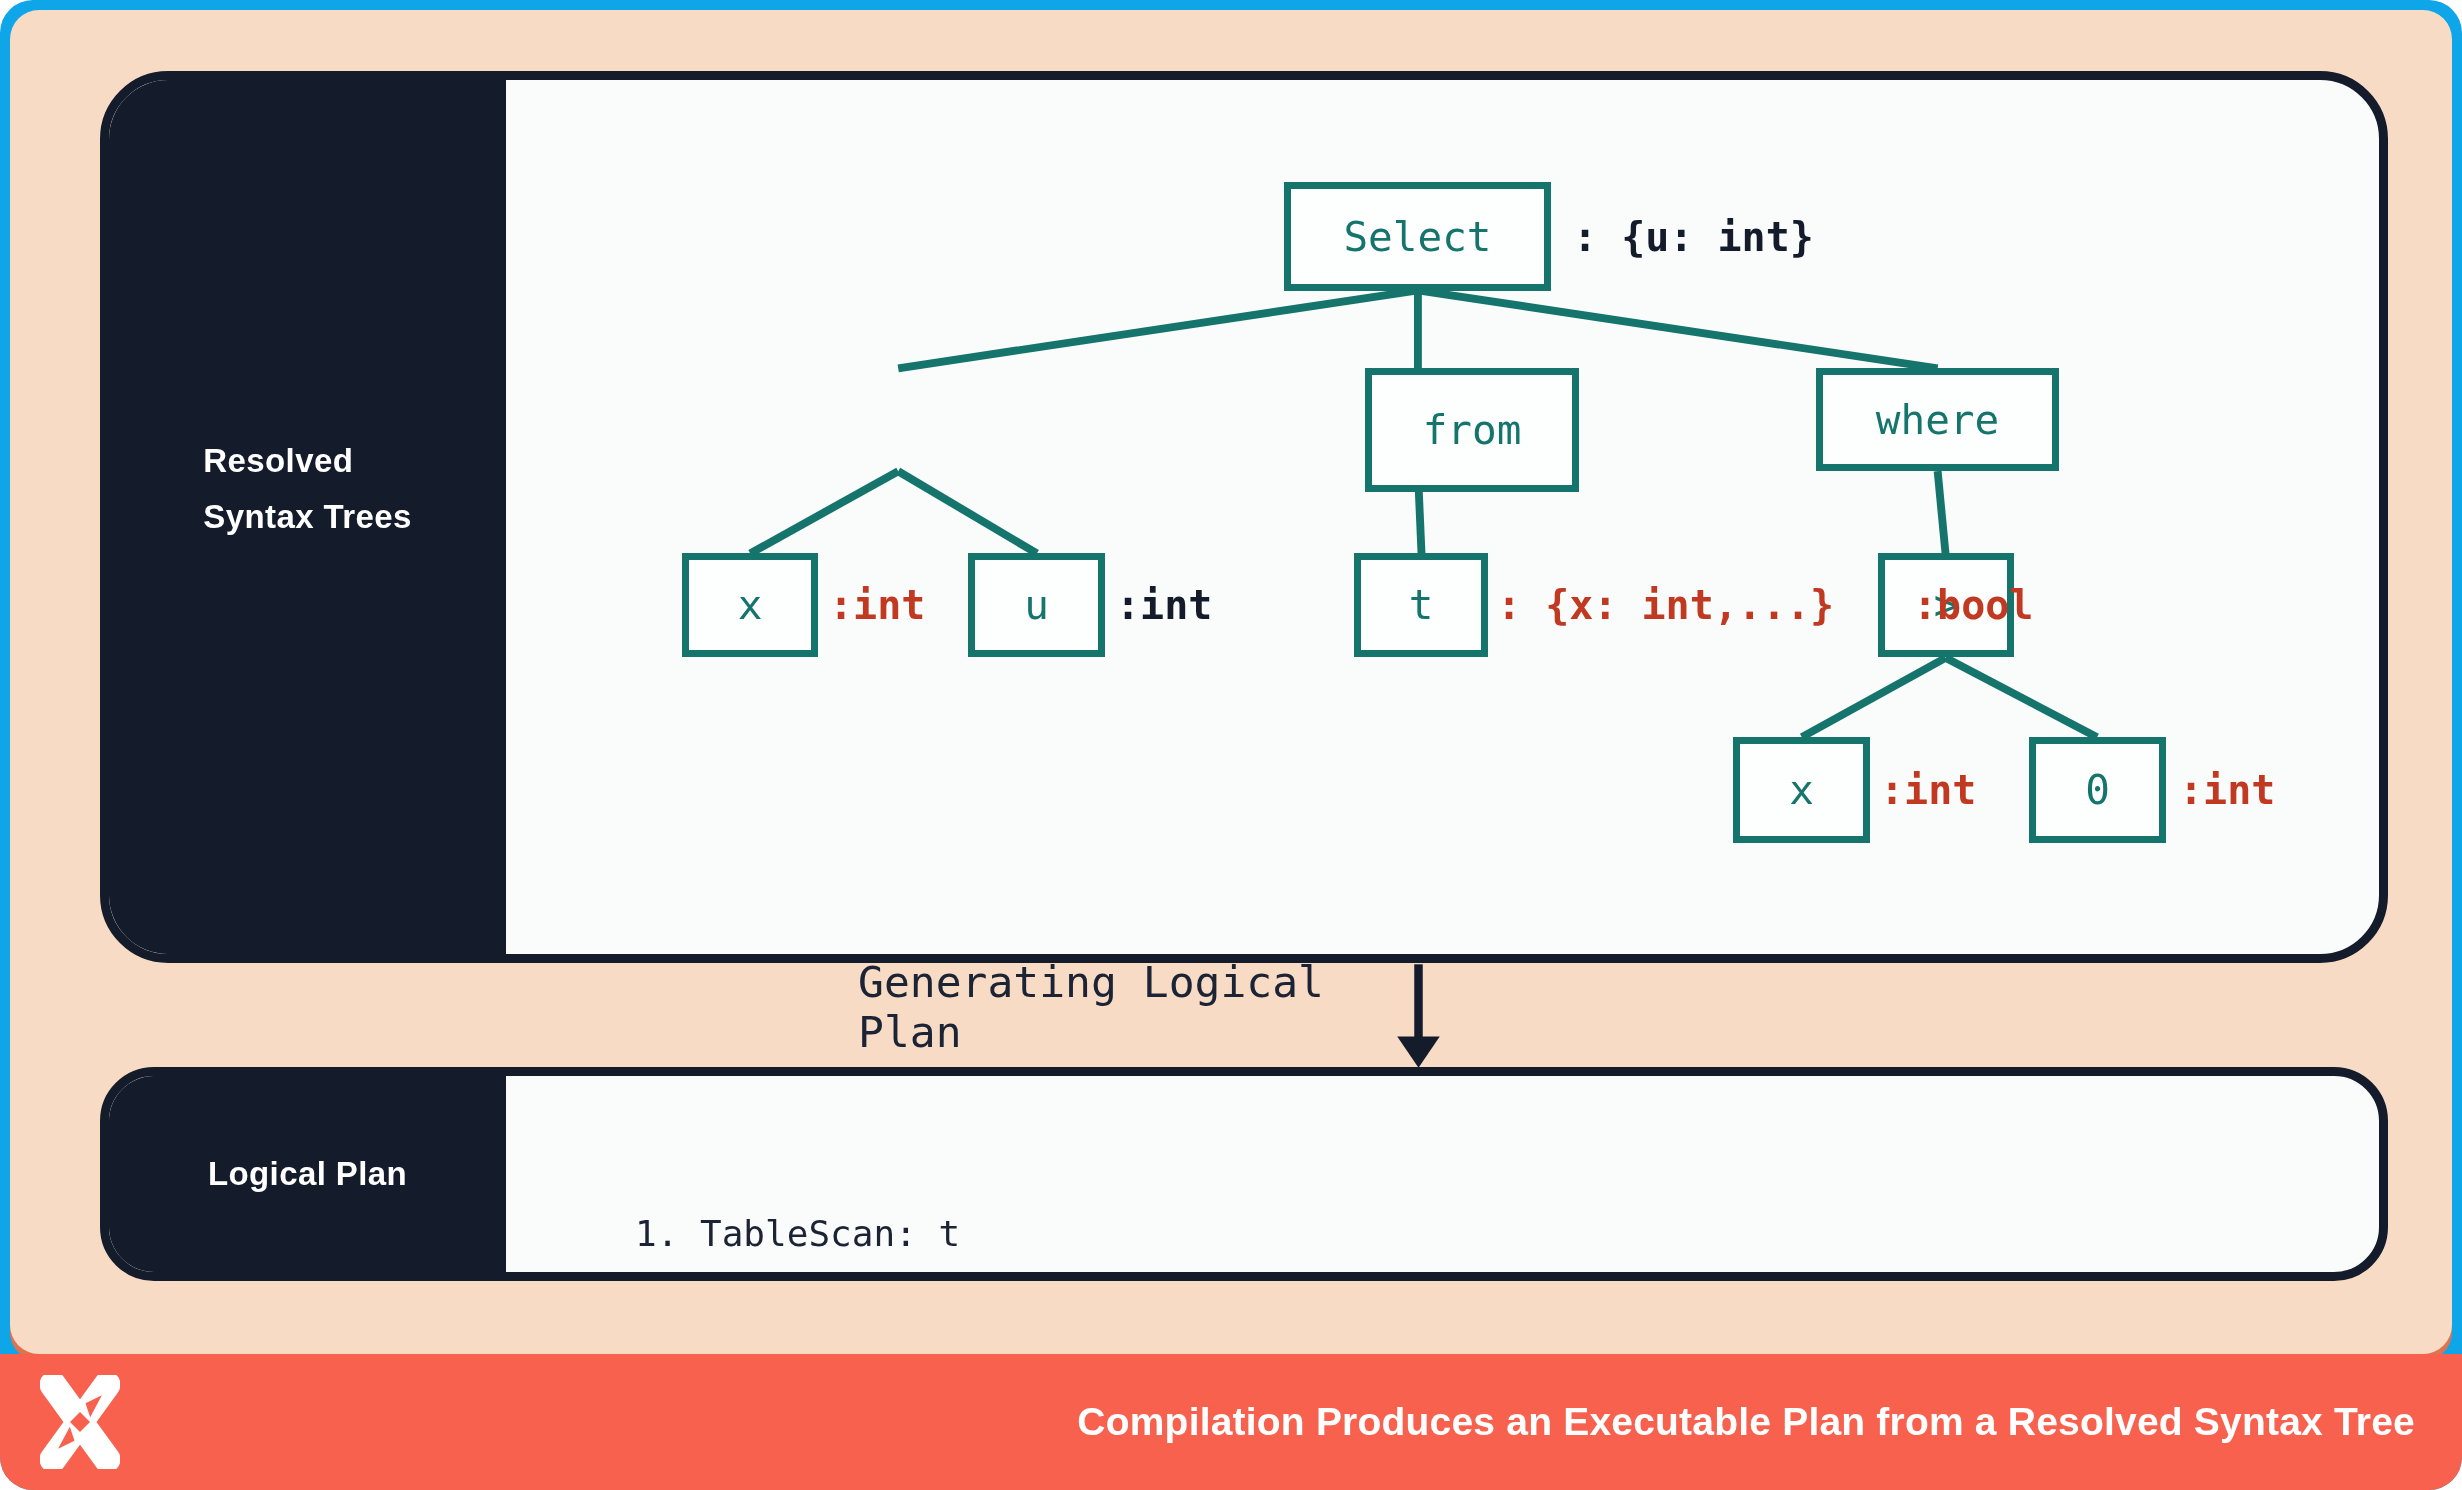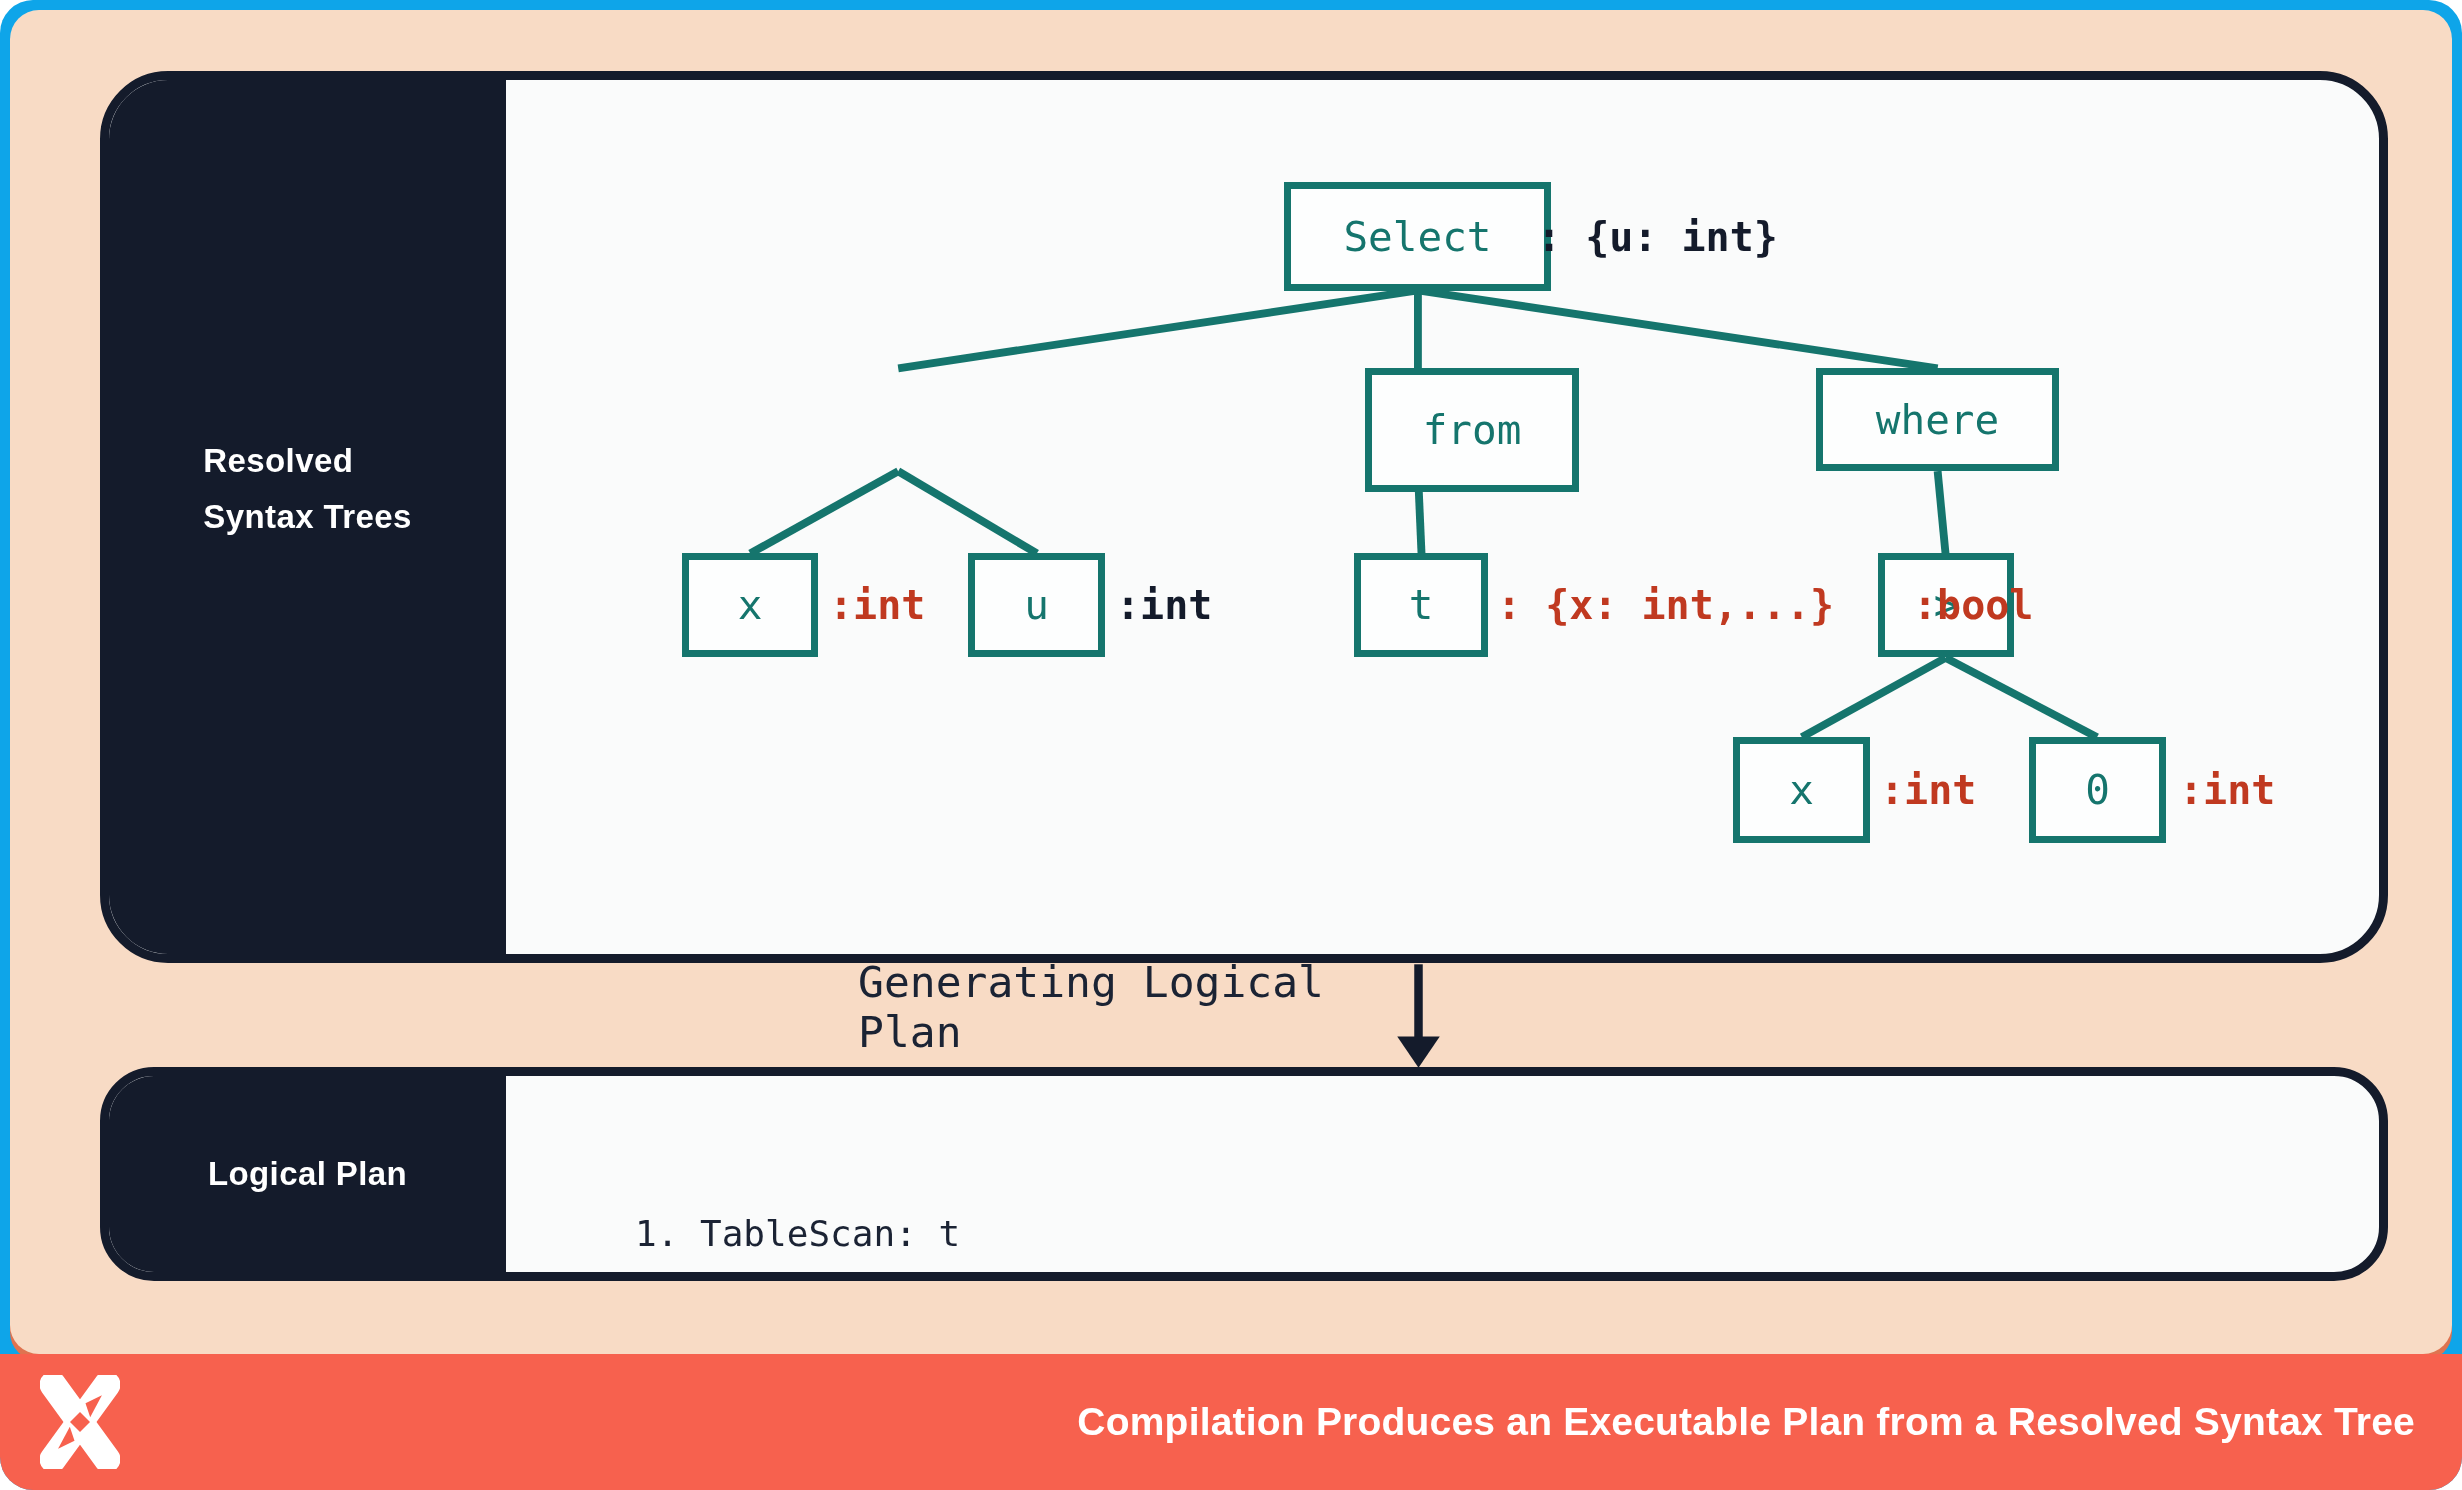--- a/index.html
+++ b/index.html
@@ -93,21 +93,21 @@
           <line x1="1831" y1="547" x2="1836" y2="662"></line>
           <line x1="2558" y1="547" x2="2569" y2="662"></line>
           <line x1="2569" y1="808" x2="2368" y2="919"></line>
           <line x1="2569" y1="808" x2="2781" y2="919"></line>
         </g>
       </svg>
 
       <div class="node" style="left:1175px;top:102px;width:267px;height:109px">
         <span>Select</span>
       </div>
-      <div class="ann navy" style="left:1428px;top:102px;height:109px">: {u: int}</div>
+      <div class="ann navy" style="left:1464px;top:102px;height:109px">: {u: int}</div>
 
       <div class="node" style="left:1256px;top:288px;width:214px;height:124px">
         <span>from</span>
       </div>
       <div class="node" style="left:1707px;top:288px;width:243px;height:103px">
         <span>where</span>
       </div>
 
       <div class="node" style="left:573px;top:473px;width:136px;height:104px">
         <span>x</span>

